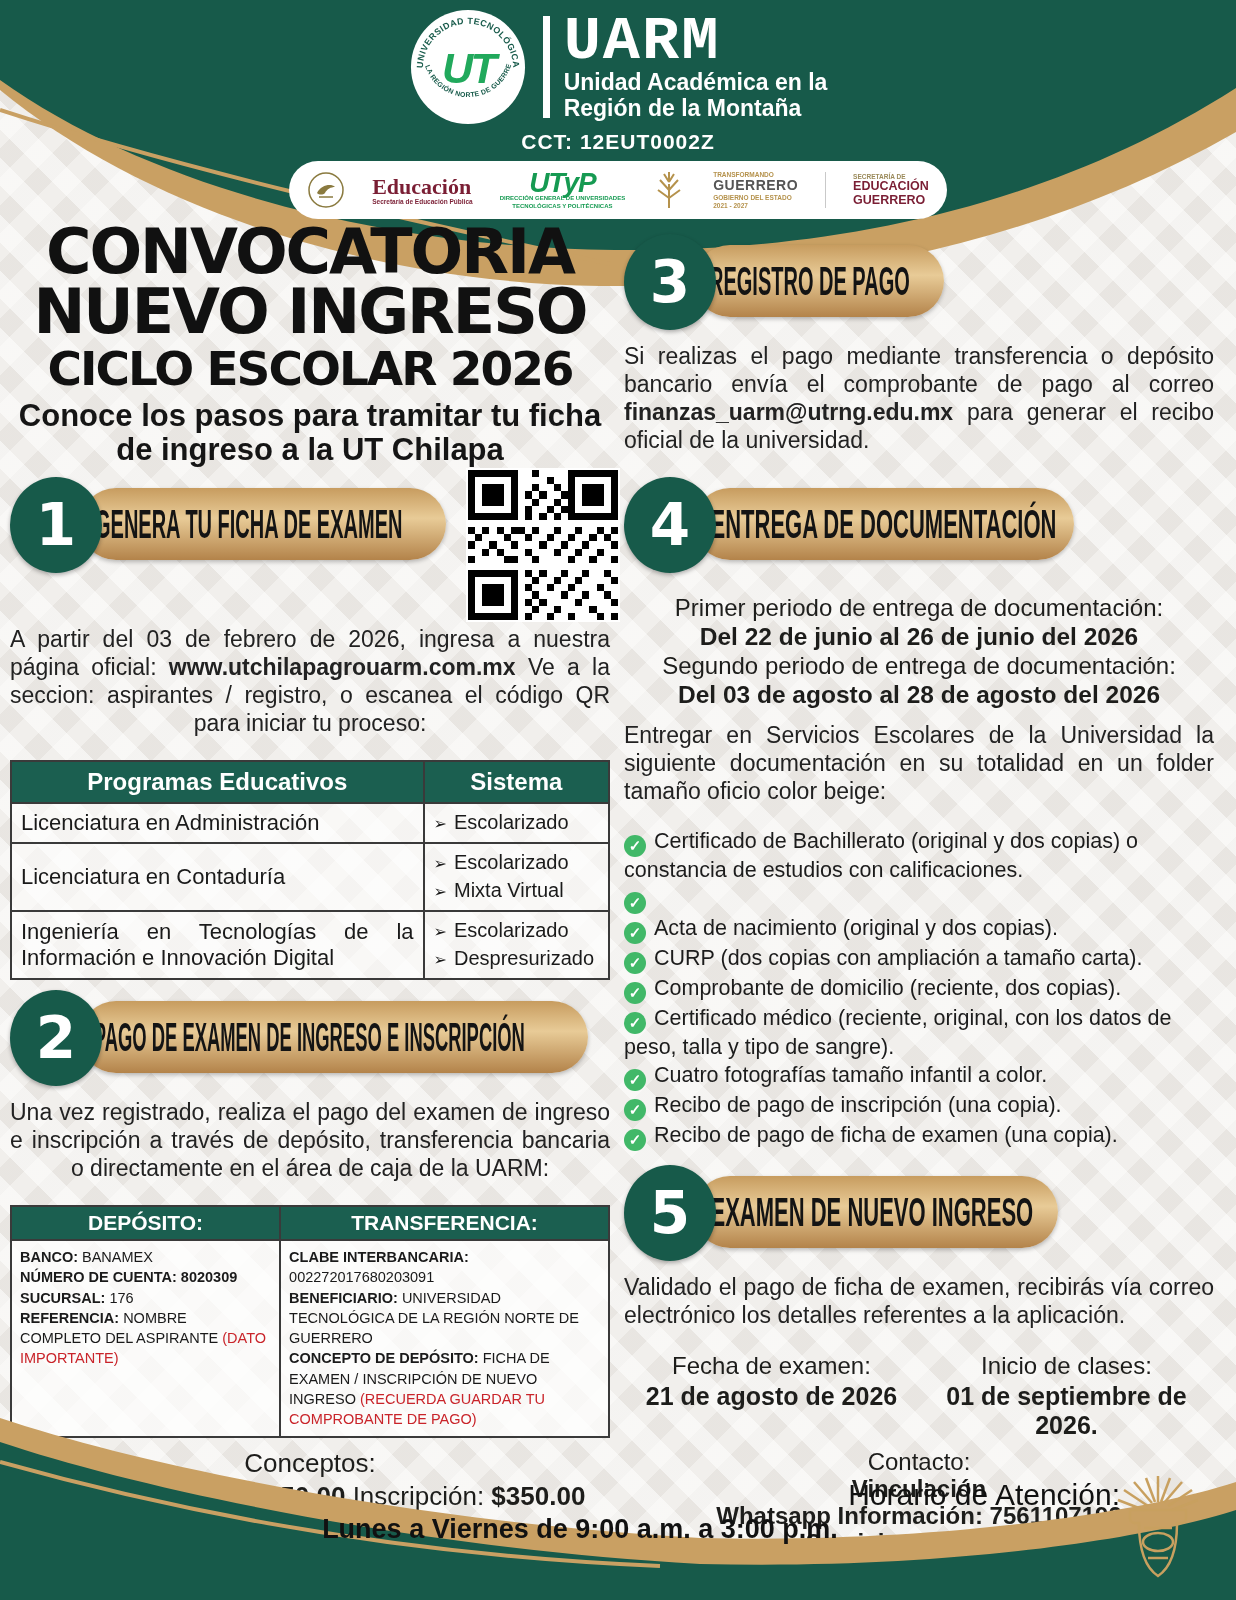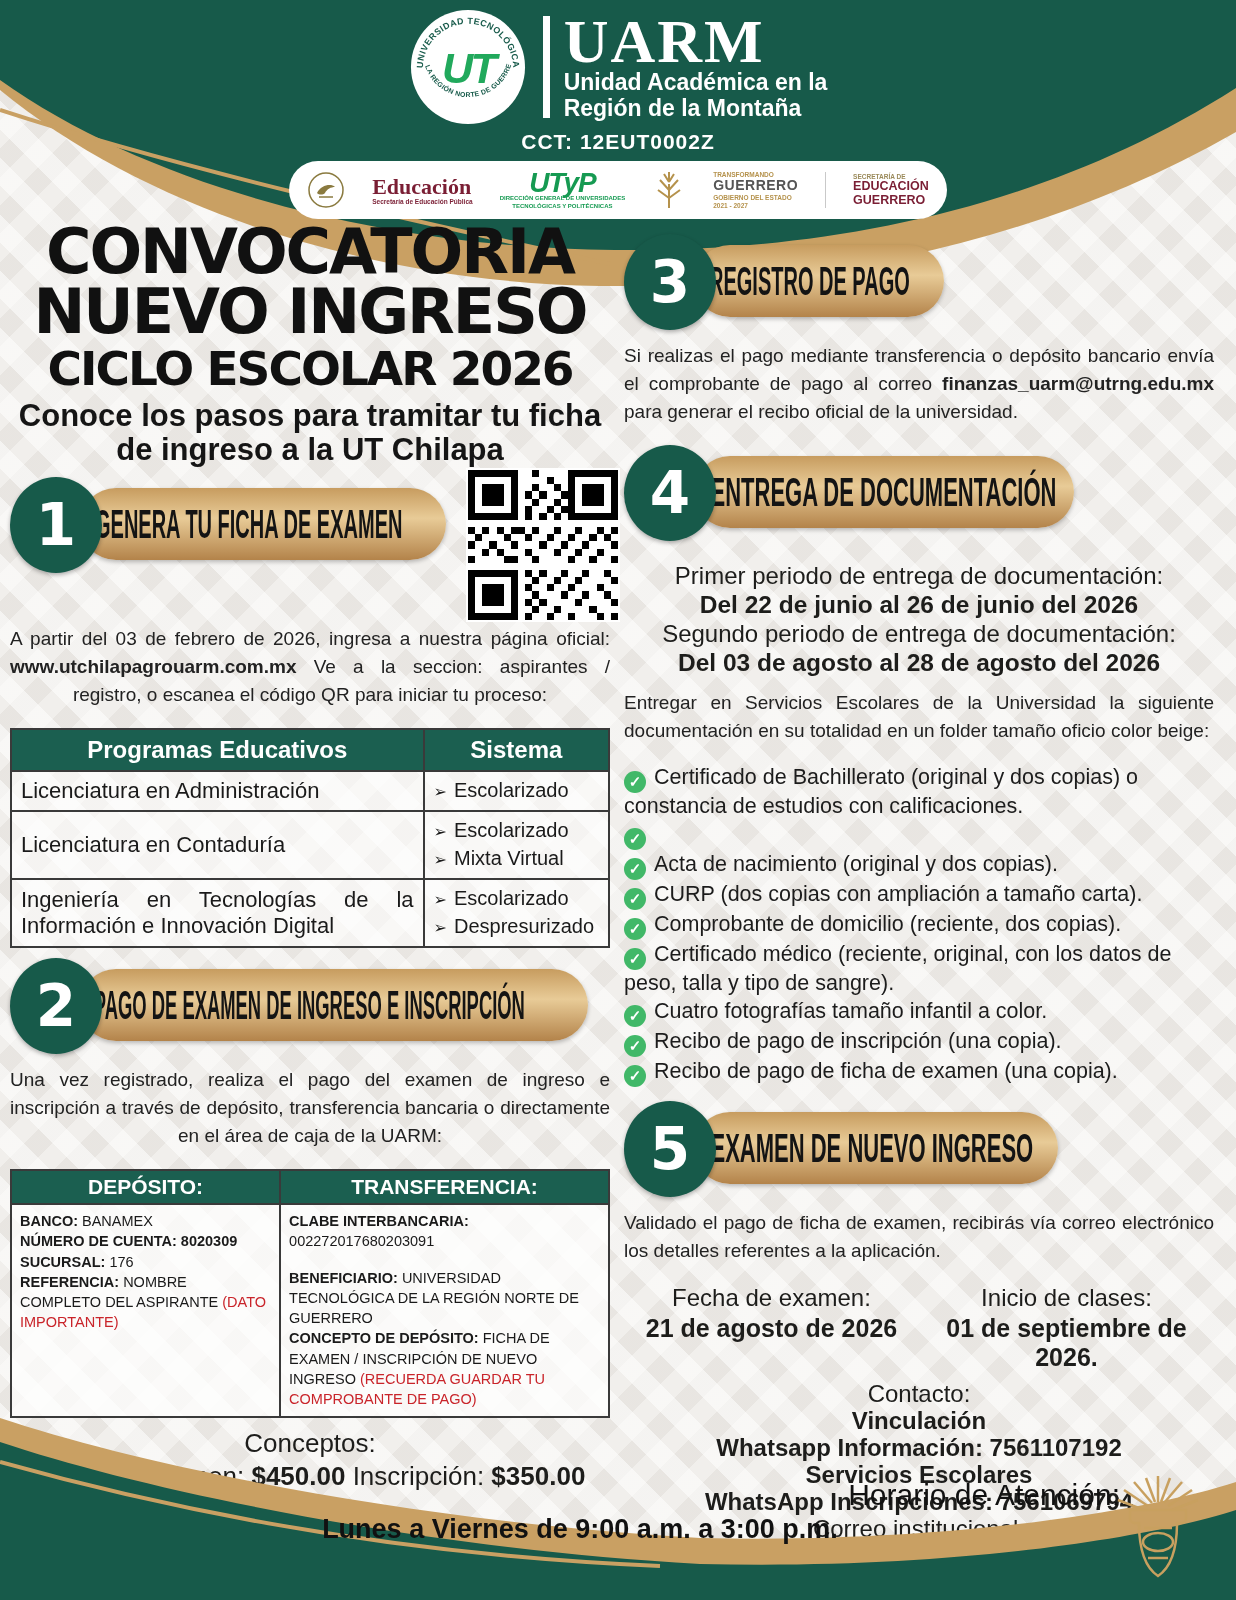--- a/index.html
+++ b/index.html
@@ -10,21 +10,21 @@
     background-image:
       repeating-linear-gradient(45deg, rgba(255,255,255,.55) 0 20px, rgba(0,0,0,0) 20px 40px),
       repeating-linear-gradient(-45deg, rgba(222,218,213,.45) 0 20px, rgba(0,0,0,0) 20px 40px);
   }
   svg{display:block}
   
   .header-curve{position:absolute;top:0;left:0;}
   .header-content{position:absolute;top:8px;left:0;width:100%;display:flex;flex-direction:column;align-items:center;color:#fff;}
   .brand-row{display:flex;align-items:center;}
   .brand-bar{width:7px;height:102px;background:#fff;margin:0 14px 0 16px;}
-  .brand-abbr{font-size:62px;font-weight:bold;letter-spacing:2px;line-height:.92;font-family:Liberation Serif, serif;}
+  .brand-abbr{font-size:62px;font-weight:bold;letter-spacing:2px;line-height:.92;font-family:Liberation Mono, monospace;}
   .brand-sub{font-size:23px;font-weight:bold;line-height:1.12;}
   .cct{font-size:21px;font-weight:bold;letter-spacing:1px;margin-top:4px;}
   .logo-pill{margin-top:7px;background:#fff;border-radius:30px;height:58px;display:flex;align-items:center;gap:27px;padding:0 18px;color:#7a1e34;}
   .sep-name{font-family:"Liberation Serif",serif;font-size:22px;font-weight:bold;color:#7a1e34;line-height:1;}
   .sep-sub{font-size:6.5px;font-weight:bold;color:#7a1e34;}
   .utp-abbr{font-size:28px;font-weight:800;font-style:italic;color:#169a52;line-height:.9;letter-spacing:-1px;}
   .utp-sub{font-size:6px;font-weight:bold;color:#169a52;line-height:1.25;text-align:center;}
   .gro-l1,.gro-l3,.gro-l4{font-size:6.5px;font-weight:bold;color:#b5924c;line-height:1.2;}
   .gro-l2{font-size:14px;font-weight:800;color:#555;letter-spacing:.5px;line-height:1.1;}
   .logo-divider{width:1px;height:36px;background:#c9c9c9;}
@@ -40,21 +40,21 @@
   
   .badge{position:relative;height:96px;margin-top:10px;}
   .pill{position:absolute;left:70px;top:11px;height:72px;border-radius:40px;
         background:linear-gradient(180deg,#c79c5f 0%,#e8cb97 42%,#b3834a 100%);
         box-shadow:0 2px 4px rgba(0,0,0,.25);}
   .pill-text{display:inline-block;white-space:nowrap;font-weight:bold;font-size:40px;line-height:72px;
              padding-left:30px;color:#141414;transform:scaleX(var(--sx,.5));transform-origin:left center;letter-spacing:0;}
   .num{position:absolute;left:0;top:0;width:92px;height:96px;border-radius:50%;background:#175a4a;
        color:#fff;display:flex;align-items:center;justify-content:center;font-size:58px;font-weight:800;
        font-family:"DejaVu Sans",sans-serif;box-shadow:0 2px 4px rgba(0,0,0,.3);}
-  .para{font-size:19px;line-height:28px;text-align:justify;text-align-last:center;margin-top:12px;color:#222;}
+  .para{font-size:23px;line-height:28px;text-align:justify;text-align-last:center;margin-top:12px;color:#222;}
   .para-left{text-align-last:auto;}
   
   .prog-table{width:100%;border-collapse:collapse;margin-top:10px;background:rgba(255,255,255,.55);}
   .prog-table th{background:#1b5f50;color:#fff;font-size:24px;padding:6px 4px;border:2px solid #3a3a3a;}
   .prog-table td{border:2px solid #3a3a3a;font-size:22px;padding:5px 9px;color:#1a1a1a;}
   .sys-line{font-size:20px;white-space:nowrap;line-height:26px;}
   .sys-arrow{font-size:16px;margin-right:7px;}
   
   .pay-table{width:100%;border-collapse:collapse;margin-top:10px;background:rgba(255,255,255,.7);}
   .pay-table th{background:#1b5f50;color:#fff;font-size:21px;padding:4px;border:2px solid #3a3a3a;}
@@ -325,21 +325,21 @@
       </tr>
       <tr>
         <td>
           <div><b>BANCO:</b> <span>BANAMEX</span></div>
           <div><b>NÚMERO DE CUENTA: 8020309</b></div>
           <div><b>SUCURSAL:</b> <span>176</span></div>
           <div><b>REFERENCIA:</b> <span>NOMBRE COMPLETO DEL ASPIRANTE </span><span class="red">(DATO IMPORTANTE)</span></div>
         </td>
         <td>
           <div><b>CLABE INTERBANCARIA:</b> <span>002272017680203091</span></div>
-          <div style="margin-top:16px"><b>BENEFICIARIO:</b> <span>UNIVERSIDAD TECNOLÓGICA DE LA REGIÓN NORTE DE GUERRERO</span></div>
+          <div style="margin-top:0"><b>BENEFICIARIO:</b> <span>UNIVERSIDAD TECNOLÓGICA DE LA REGIÓN NORTE DE GUERRERO</span></div>
           <div><b>CONCEPTO DE DEPÓSITO:</b> <span>FICHA DE EXAMEN / INSCRIPCIÓN DE NUEVO INGRESO </span><span class="red">(RECUERDA GUARDAR TU COMPROBANTE DE PAGO)</span></div>
         </td>
       </tr>
     </tbody>
       </table>
 
     <div class="conceptos">
       <div class="conceptos-title">Conceptos:</div>
       <div class="conceptos-line"><span>Ficha de Examen: </span><b>$450.00</b><span> Inscripción: </span><b>$350.00</b></div>
     </div>

